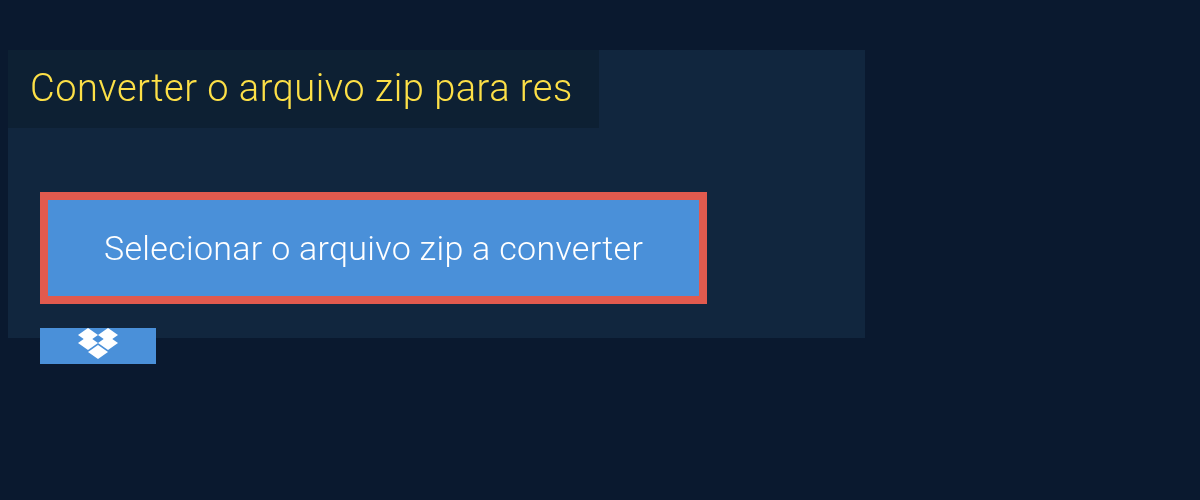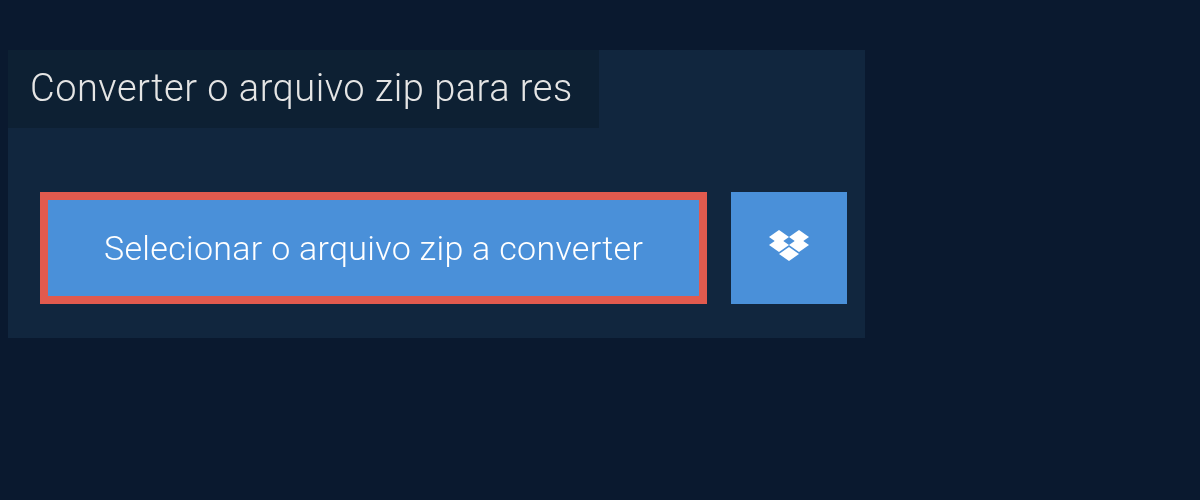--- a/index.html
+++ b/index.html
@@ -24,31 +24,32 @@
     }
     .title-bar {
       position: absolute;
       left: 8px;
       top: 50px;
       background: #0d2033;
       padding: 16px 26px 18px 22px;
       display: inline-block;
     }
     .title-text {
-      color: #e5e5e5;
+      color: #fde047;
       font-size: 38px;
       font-weight: 300;
       letter-spacing: 0.5px;
     }
     .button-row {
       position: absolute;
       left: 40px;
       top: 192px;
       display: flex;
       gap: 24px;
+      flex-direction: column;
     }
     .select-button {
       background: #4a90d9;
       border: 8px solid #e15a4e;
       padding: 28px 56px;
       cursor: pointer;
       display: flex;
       align-items: center;
       justify-content: center;
     }

